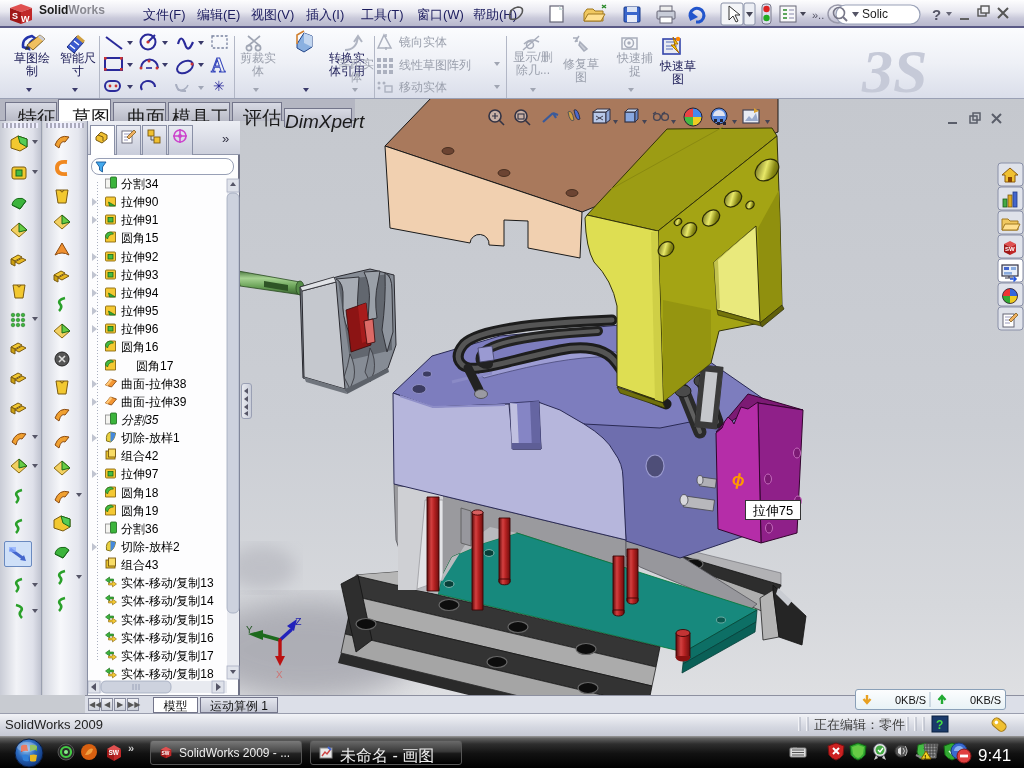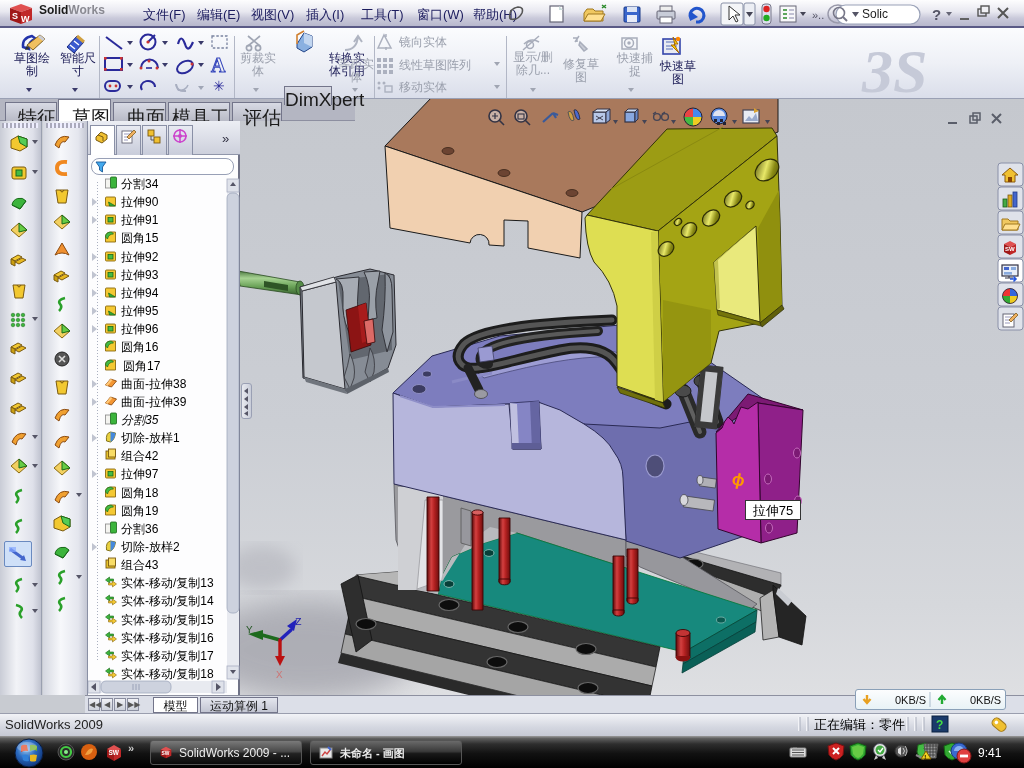--- a/index.html
+++ b/index.html
@@ -646,21 +646,21 @@
 <div class="abs dd ddg" style="left:494px;top:85px;"></div>
 <div class="abs dd ddg" style="left:530px;top:88px;"></div>
 <div class="abs dd ddg" style="left:628px;top:88px;"></div>
 
 <div class="abs" id="tabbar"></div>
 <div class="abs ctab" style="left:5px;top:102px;width:52px;height:19px;">特征</div>
 <div class="abs ctab active" style="left:58px;top:99px;width:53px;height:32px;padding-top:5px;">草图</div>
 <div class="abs ctab" style="left:113px;top:102px;width:53px;height:19px;">曲面</div>
 <div class="abs ctab" style="left:168px;top:102px;width:62px;height:19px;">模具工具</div>
 <div class="abs ctab" style="left:232px;top:102px;width:50px;height:19px;">评估</div>
-<div class="abs ctab" style="left:284px;top:86px;width:48px;height:19px;">DimXpert</div>
+<div class="abs ctab" style="left:284px;top:108px;width:68px;height:19px;font-style:italic;">DimXpert</div>
 
 <div class="abs" id="lcol1"></div>
 <div class="abs" id="lcol2"></div>
 <svg class="abs" style="left:8px;top:132px" width="22" height="22" viewBox="0 0 22 22">
       <path d="M3,8 L10,4 L19,7 L19,15 L12,19 L3,16 Z" fill="#f2c830" stroke="#7a5a10"></path>
       <path d="M10,4 L19,7 L19,15 L12,11 Z" fill="#55cc55" stroke="#1a6a1a"></path>
     </svg>
 <svg class="abs" style="left:8px;top:162px" width="22" height="22" viewBox="0 0 22 22">
       <rect x="4" y="5" width="14" height="12" rx="2" fill="#f2c830" stroke="#7a5a10"></rect>
       <rect x="8" y="8" width="6" height="6" fill="#44bb44" stroke="#1a6a1a"></rect>
@@ -936,21 +936,21 @@
       <use href="#i-ext"></use>
     </svg>
 <div class="abs titxt" style="left:121px;top:321px;">拉伸96</div>
 <svg class="abs" style="left:104px;top:339px" width="14" height="14" viewBox="0 0 13 14">
       <use href="#i-fil"></use>
     </svg>
 <div class="abs titxt" style="left:121px;top:339px;">圆角16</div>
 <svg class="abs" style="left:104px;top:358px" width="14" height="14" viewBox="0 0 13 14">
       <use href="#i-fil"></use>
     </svg>
-<div class="abs titxt" style="left:123px;top:358px;">圆角17</div>
+<div class="abs titxt" style="left:136px;top:358px;">圆角17</div>
 <div class="abs exp2" style="left:92px;top:380px;"></div>
 <svg class="abs" style="left:104px;top:376px" width="14" height="14" viewBox="0 0 13 14">
       <use href="#i-surf"></use>
     </svg>
 <div class="abs titxt" style="left:121px;top:376px;">曲面-拉伸38</div>
 <div class="abs exp2" style="left:92px;top:398px;"></div>
 <svg class="abs" style="left:104px;top:394px" width="14" height="14" viewBox="0 0 13 14">
       <use href="#i-surf"></use>
     </svg>
 <div class="abs titxt" style="left:121px;top:394px;">曲面-拉伸39</div>
@@ -1023,21 +1023,21 @@
 <div class="abs" id="mtrow"></div>
 <div class="abs navb" style="left:88px;">◀◀</div>
 <div class="abs navb" style="left:101px;">◀</div>
 <div class="abs navb" style="left:114px;">▶</div>
 <div class="abs navb" style="left:127px;">▶▶</div>
 <div class="abs mtab" style="left:153px;width:45px;background:#fff;">模型</div>
 <div class="abs mtab" style="left:200px;width:78px;">运动算例 1</div>
 
 <div class="abs" id="statusbar"></div>
 <div class="abs" style="left:5px;top:717px;font-size:13px;color:#222;">SolidWorks 2009</div>
-<div class="abs" style="left:814px;top:716px;font-size:13px;color:#000000;">正在编辑：零件</div>
+<div class="abs" style="left:814px;top:716px;font-size:13px;color:#404040;">正在编辑：零件</div>
 <svg class="abs" style="left:795px;top:713px" width="229" height="23" viewBox="0 0 229 23">
 <g stroke="#f2f3f7" stroke-width="2">
         <line x1="4" y1="4" x2="4" y2="18"></line>
         <line x1="12" y1="4" x2="12" y2="18"></line>
         <line x1="112" y1="4" x2="112" y2="18"></line>
         <line x1="120" y1="4" x2="120" y2="18"></line>
         <line x1="128" y1="4" x2="128" y2="18"></line>
       </g>
 <g stroke="#a8adbb" stroke-width="1">
         <line x1="5" y1="4" x2="5" y2="18"></line>
@@ -1094,21 +1094,21 @@
       <polygon points="3,5 3,12 9,15 9,8" fill="#a01818"></polygon>
       <polygon points="15,5 15,12 9,15 9,8" fill="#c02828"></polygon>
       <text x="4" y="11" font-size="5.5" fill="#fff" font-weight="bold">SW</text>
     </svg>
 <div class="abs" style="left:179px;top:746px;font-size:12px;color:#eee;">SolidWorks 2009 - ...</div>
 <svg class="abs" style="left:318px;top:745px" width="16" height="16" viewBox="0 0 16 16">
       <rect x="2" y="3" width="12" height="10" fill="#e8e8e8" stroke="#888"></rect>
       <path d="M4,11 l3,-4 2,2 3,-4" stroke="#cc4444" stroke-width="1.4" fill="none"></path>
       <path d="M10,2 l3,3" stroke="#4466cc" stroke-width="2"></path>
     </svg>
-<div class="abs" style="left:340px;top:746px;font-size:11px;color:#eee;font-weight:bold;">未命名 - 画图</div>
+<div class="abs" style="left:340px;top:746px;font-size:16px;color:#eee;">未命名 - 画图</div>
 
 <svg class="abs" style="left:788px;top:740px" width="190" height="24" viewBox="0 0 190 24">
 <g transform="translate(2,6)">
         <rect x="0" y="2" width="16" height="9" rx="1" fill="#ddd" stroke="#888"></rect>
         <path d="M2,4 h12 M2,6.5 h12 M2,9 h12" stroke="#555" stroke-width="1"></path>
         <text x="3" y="2" font-size="4" fill="#ccc">....</text>
       </g>
 <g transform="translate(40,3)">
         <path d="M8,0 L16,3 L15,12 Q12,16 8,17 Q4,16 1,12 L0,3 Z" fill="#cc2222" stroke="#771111"></path>
         <path d="M5,5 l6,6 M11,5 l-6,6" stroke="#fff" stroke-width="2"></path>
@@ -1142,14 +1142,14 @@
         <path d="M8,0 L16,3 L15,12 Q12,16 8,17 Q4,16 1,12 L0,3 Z" fill="#33aa33" stroke="#116611"></path>
         <path d="M5,8 l3,3 4,-6" stroke="#dfd" stroke-width="1.6" fill="none"></path>
       </g>
 </svg>
 <svg class="abs" style="left:950px;top:742px" width="22" height="22" viewBox="0 0 22 22">
 <circle cx="9" cy="9" r="8" fill="#3a6ad0" stroke="#1a3a80"></circle>
       <path d="M4,9 a5,5 0 0 1 10,0" fill="#88b0f0"></path>
 <circle cx="14" cy="14" r="7" fill="#e04040" stroke="#881818"></circle>
       <rect x="10" y="12.6" width="8" height="2.8" fill="#fff"></rect>
 </svg>
-<div class="abs" style="left:978px;top:746px;font-size:12px;color:#fff;">9:41</div>
+<div class="abs" style="left:978px;top:746px;font-size:17px;color:#fff;">9:41</div>
 
 </div>
 </body></html>

